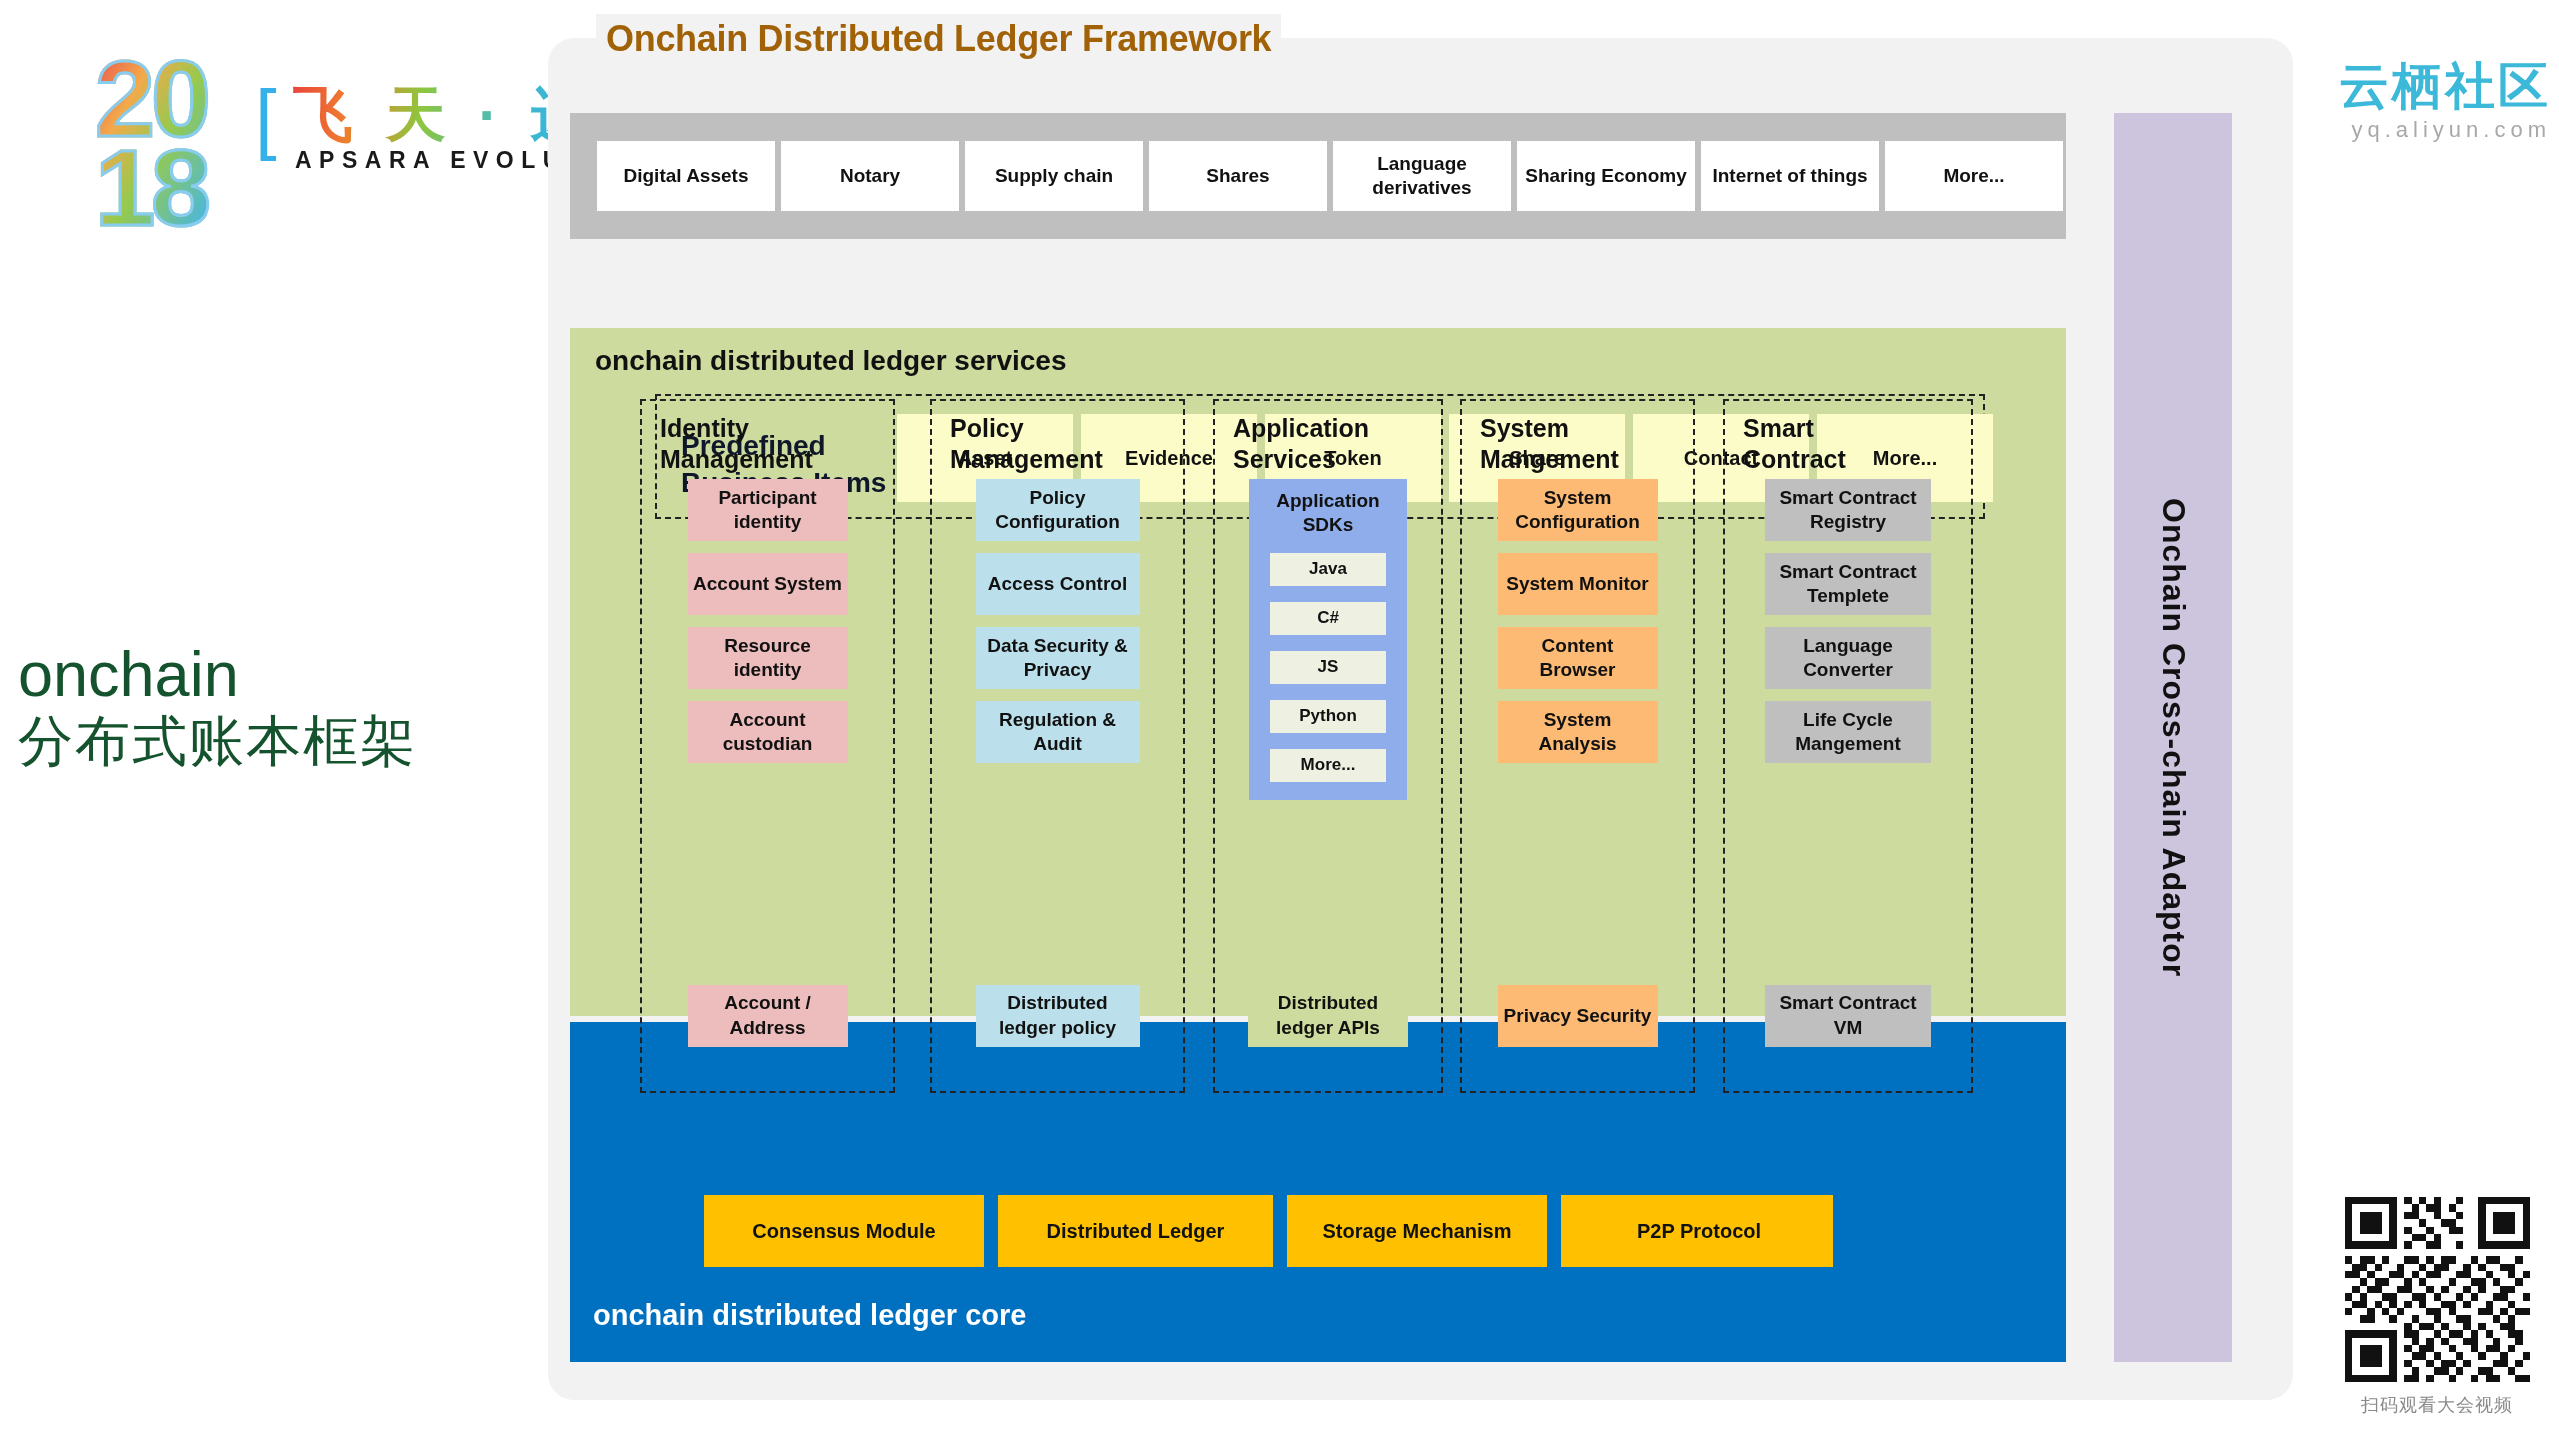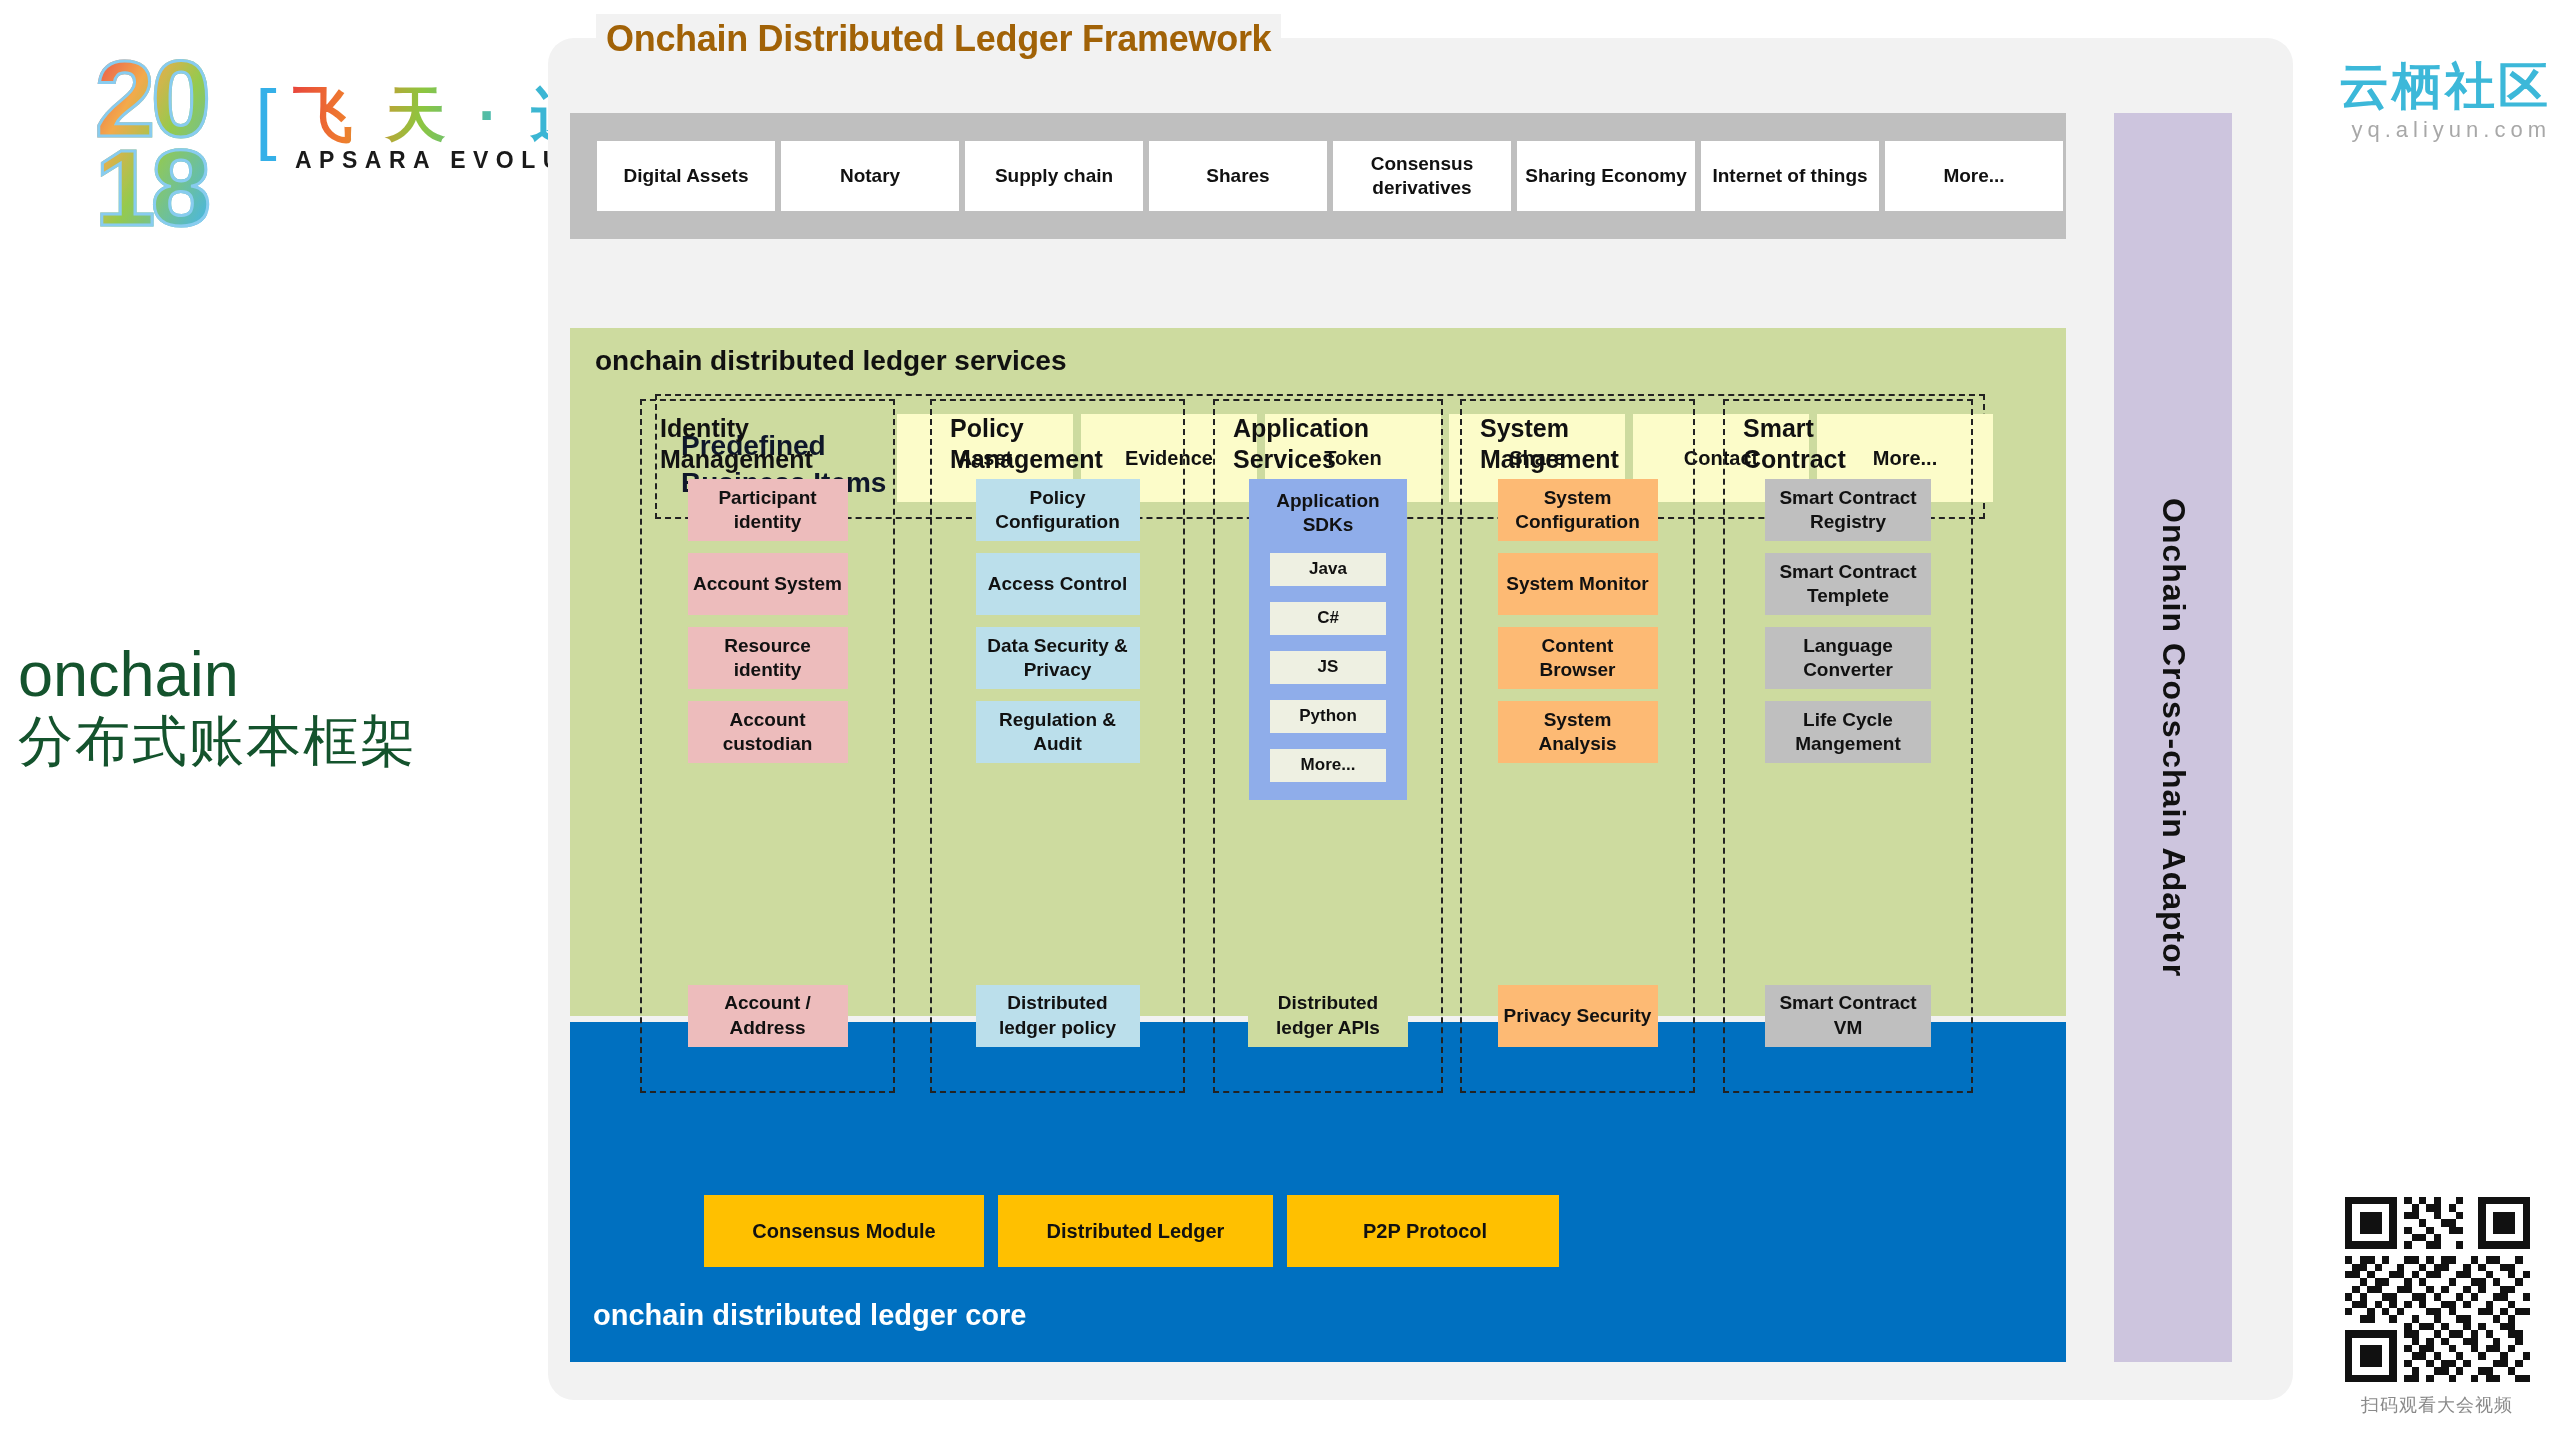--- a/index.html
+++ b/index.html
@@ -386,21 +386,21 @@
 
   <div id="card"></div>
   <div id="diagram-title">Onchain Distributed Ledger Framework</div>
 
   <div id="app-band">
     <div id="app-row">
       <div class="app-box">Digital Assets</div>
       <div class="app-box">Notary</div>
       <div class="app-box">Supply chain</div>
       <div class="app-box">Shares</div>
-      <div class="app-box">Consensus derivatives</div>
+      <div class="app-box">Language derivatives</div>
       <div class="app-box">Sharing Economy</div>
       <div class="app-box">Internet of things</div>
       <div class="app-box">More...</div>
     </div>
   </div>
 
   <div id="services-band">
     <div id="services-title">onchain distributed ledger services</div>
 
     <div id="pbi-box">
@@ -416,20 +416,21 @@
         <div class="pbi-box">Contact</div>
         <div class="pbi-box">More...</div>
       </div>
     </div>
   </div>
 
   <div id="core-band">
     <div id="core-row">
       <div class="core-box w1">Consensus Module</div>
       <div class="core-box w2">Distributed Ledger</div>
+      <div class="core-box w3">Storage Mechanism</div>
       <div class="core-box w4">P2P Protocol</div>
     </div>
     <div id="core-title">onchain distributed ledger core</div>
   </div>
 
   <div class="col" id="col-identity">
     <div class="col-title">
       <div>Identity</div>
       <div>Management</div>
     </div>

